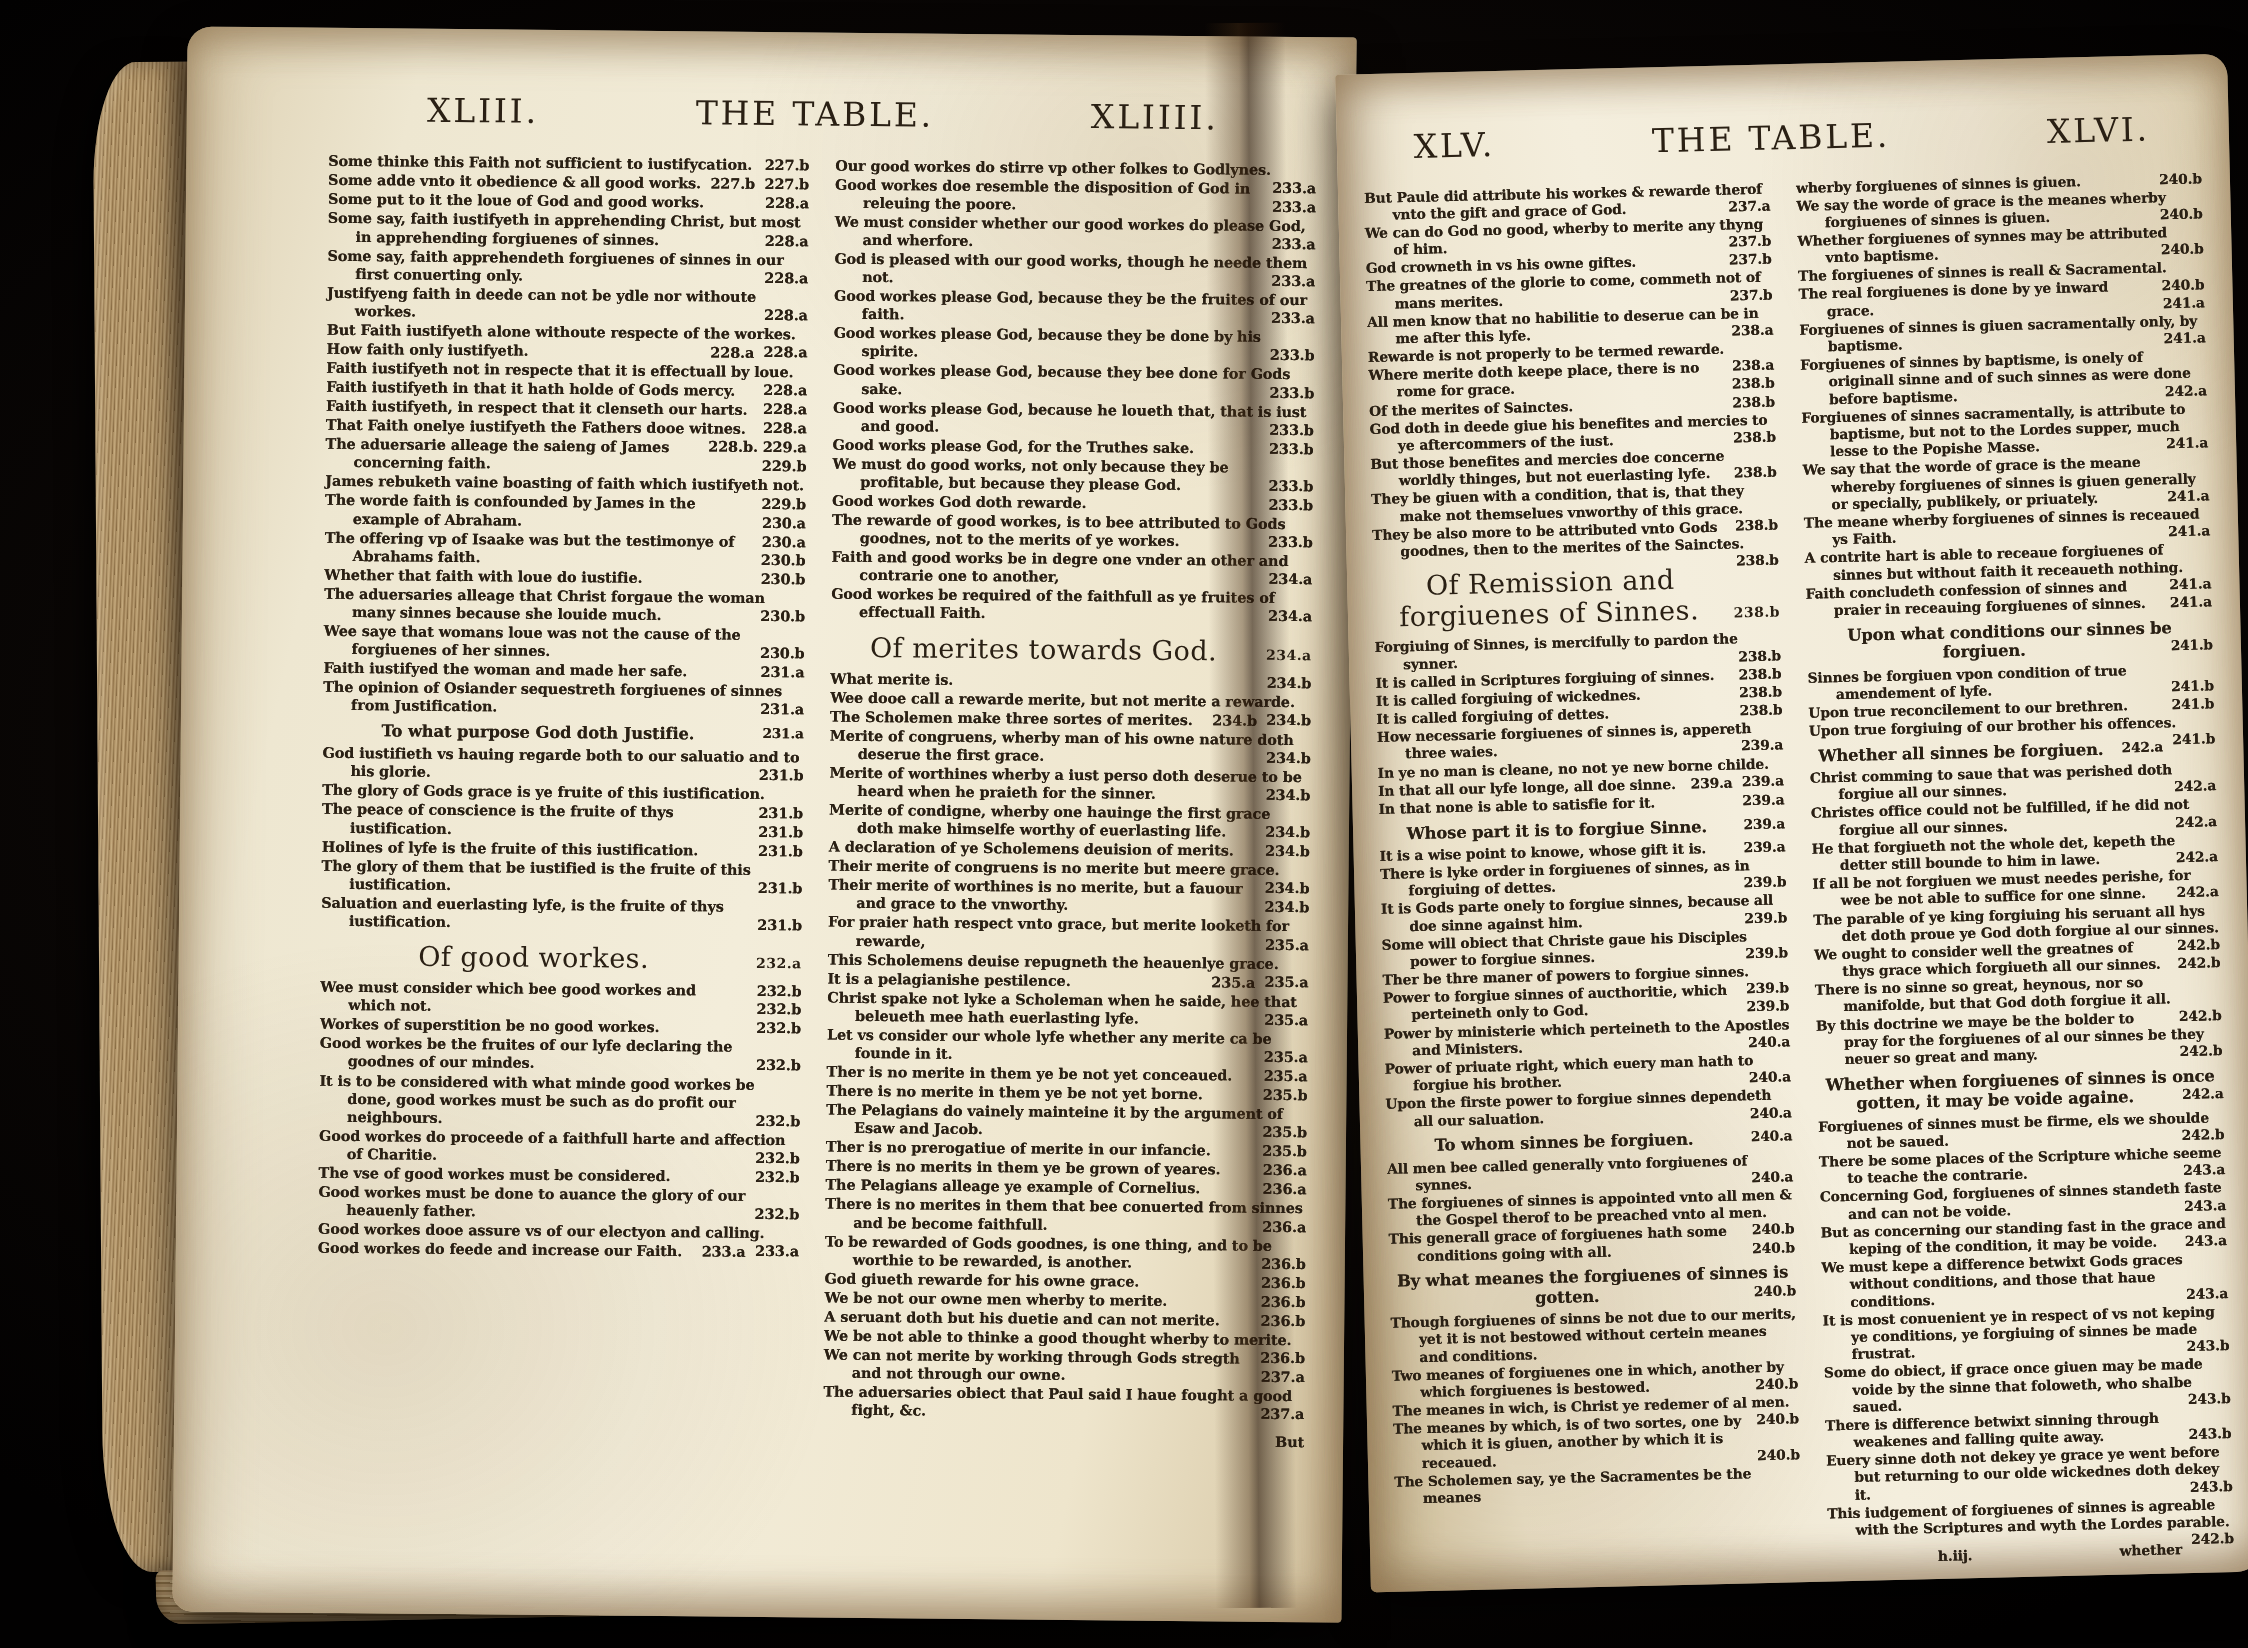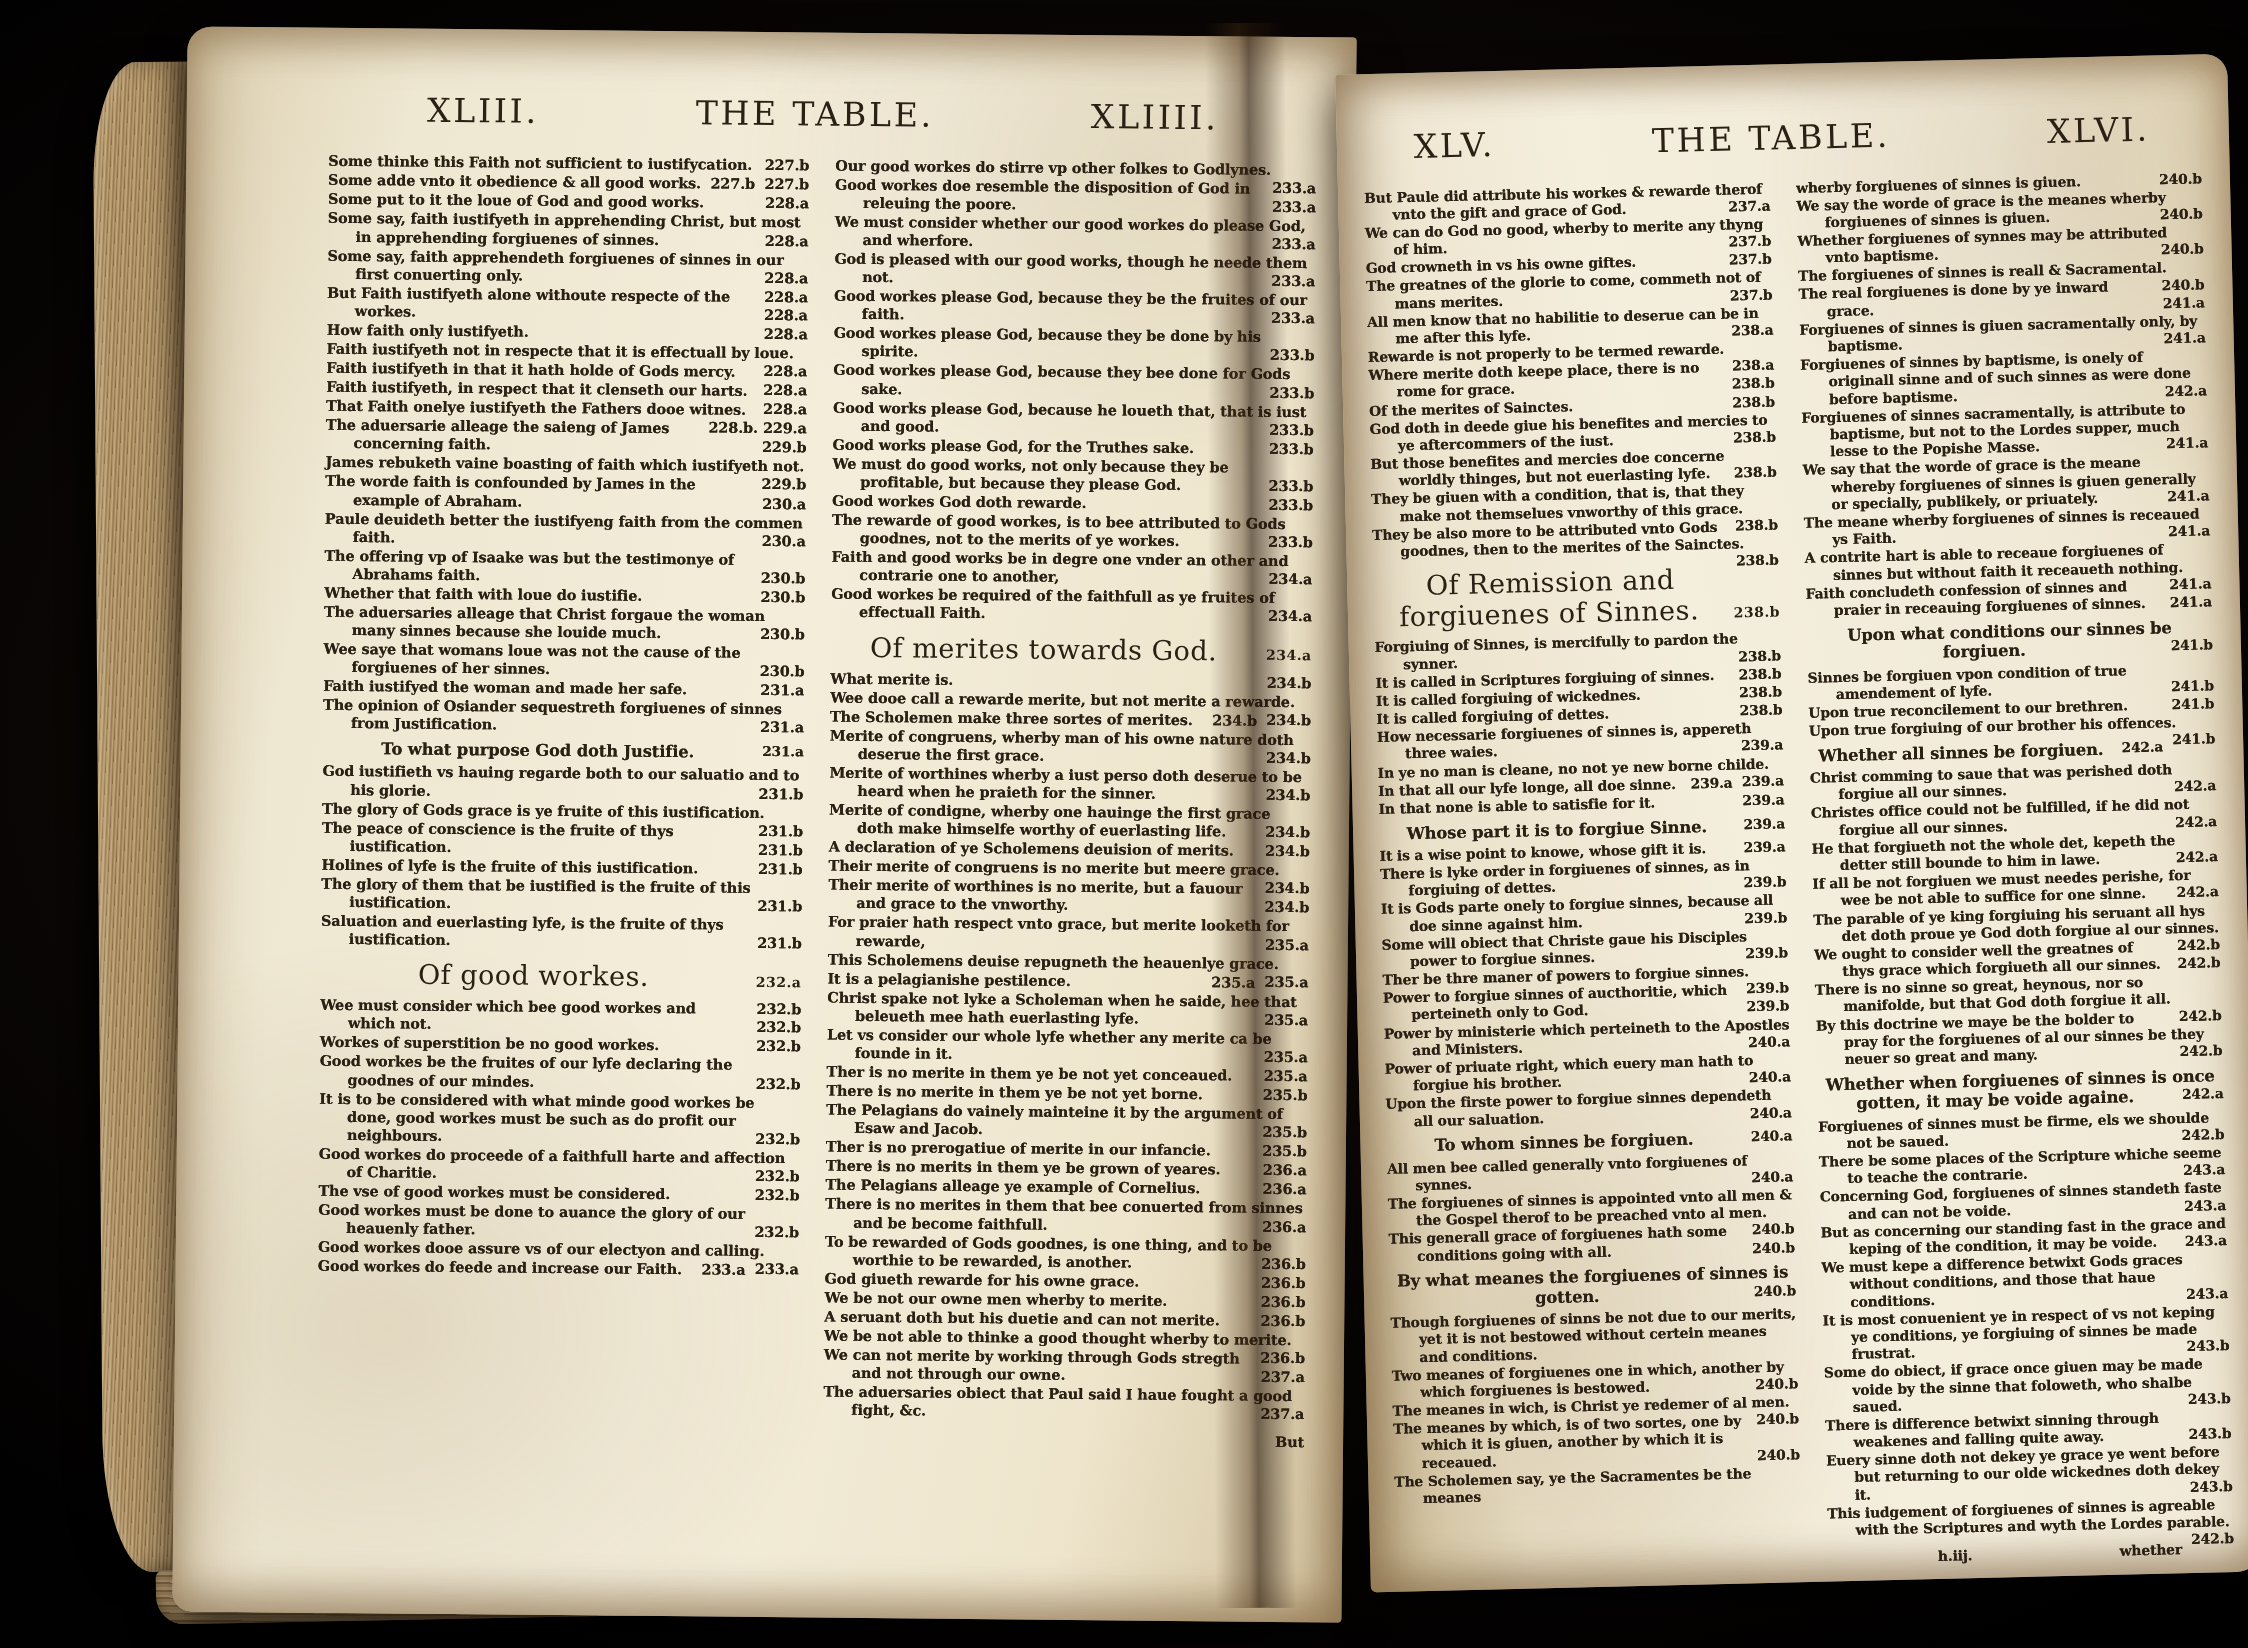--- a/index.html
+++ b/index.html
@@ -136,31 +136,31 @@
           <span class="folio">XLIIII.</span>
         </div>
         <div class="cols">
           <div class="col">
               <div class="item e"><span class="r">227.b</span></div>
               <div class="item e"><span class="t">Some thinke this Faith not sufficient to iustifycation.</span><span class="r">227.b</span></div>
               <div class="item e"><span class="t">Some adde vnto it obedience &amp; all good works.</span><span class="r">227.b</span></div>
               <div class="item e"><span class="t">Some put to it the loue of God and good works.</span><span class="r">228.a</span></div>
               <div class="item e"><span class="t">Some say, faith iustifyeth in apprehending Christ, but most in apprehending forgiuenes of sinnes.</span><span class="r">228.a</span></div>
               <div class="item e"><span class="t">Some say, faith apprehendeth forgiuenes of sinnes in our first conuerting only.</span><span class="r">228.a</span></div>
-              <div class="item e"><span class="r">228.a</span></div>
+              <div class="item e"><span class="t">Justifyeng faith in deede can not be ydle nor withoute workes.</span><span class="r">228.a</span></div>
               <div class="item e"><span class="t">But Faith iustifyeth alone withoute respecte of the workes.</span><span class="r">228.a</span></div>
               <div class="item e"><span class="t">How faith only iustifyeth.</span><span class="r">228.a</span></div>
               <div class="item e"><span class="t">Faith iustifyeth not in respecte that it is effectuall by loue.</span><span class="r">228.a</span></div>
               <div class="item e"><span class="t">Faith iustifyeth in that it hath holde of Gods mercy.</span><span class="r">228.a</span></div>
               <div class="item e"><span class="t">Faith iustifyeth, in respect that it clenseth our harts.</span><span class="r">228.a</span></div>
               <div class="item e"><span class="t">That Faith onelye iustifyeth the Fathers dooe witnes.</span><span class="r">228.b. 229.a</span></div>
               <div class="item e"><span class="t">The aduersarie alleage the saieng of James concerning faith.</span><span class="r">229.b</span></div>
               <div class="item e"><span class="t">James rebuketh vaine boasting of faith which iustifyeth not.</span><span class="r">229.b</span></div>
               <div class="item e"><span class="t">The worde faith is confounded by James in the example of Abraham.</span><span class="r">230.a</span></div>
-              <div class="item e"><span class="t">Paule deuideth better the iustifyeng faith from the commen faith.</span><span class="r">230.a</span></div>
+              <div class="item e"><span class="r">230.a</span></div>
               <div class="item e"><span class="t">The offering vp of Isaake was but the testimonye of Abrahams faith.</span><span class="r">230.b</span></div>
               <div class="item e"><span class="t">Whether that faith with loue do iustifie.</span><span class="r">230.b</span></div>
               <div class="item e"><span class="t">The aduersaries alleage that Christ forgaue the woman many sinnes because she louide much.</span><span class="r">230.b</span></div>
               <div class="item e"><span class="t">Wee saye that womans loue was not the cause of the forgiuenes of her sinnes.</span><span class="r">230.b</span></div>
               <div class="item e"><span class="t">Faith iustifyed the woman and made her safe.</span><span class="r">231.a</span></div>
               <div class="item e"><span class="t">The opinion of Osiander sequestreth forgiuenes of sinnes from Justification.</span><span class="r">231.a</span></div>
               <div class="item h2"><span class="t">To what purpose God doth Justifie.</span><span class="r">231.a</span></div>
               <div class="item e"><span class="t">God iustifieth vs hauing regarde both to our saluatio and to his glorie.</span><span class="r">231.b</span></div>
               <div class="item e"><span class="t">The glory of Gods grace is ye fruite of this iustification.</span><span class="r">231.b</span></div>
               <div class="item e"><span class="t">The peace of conscience is the fruite of thys iustification.</span><span class="r">231.b</span></div>

